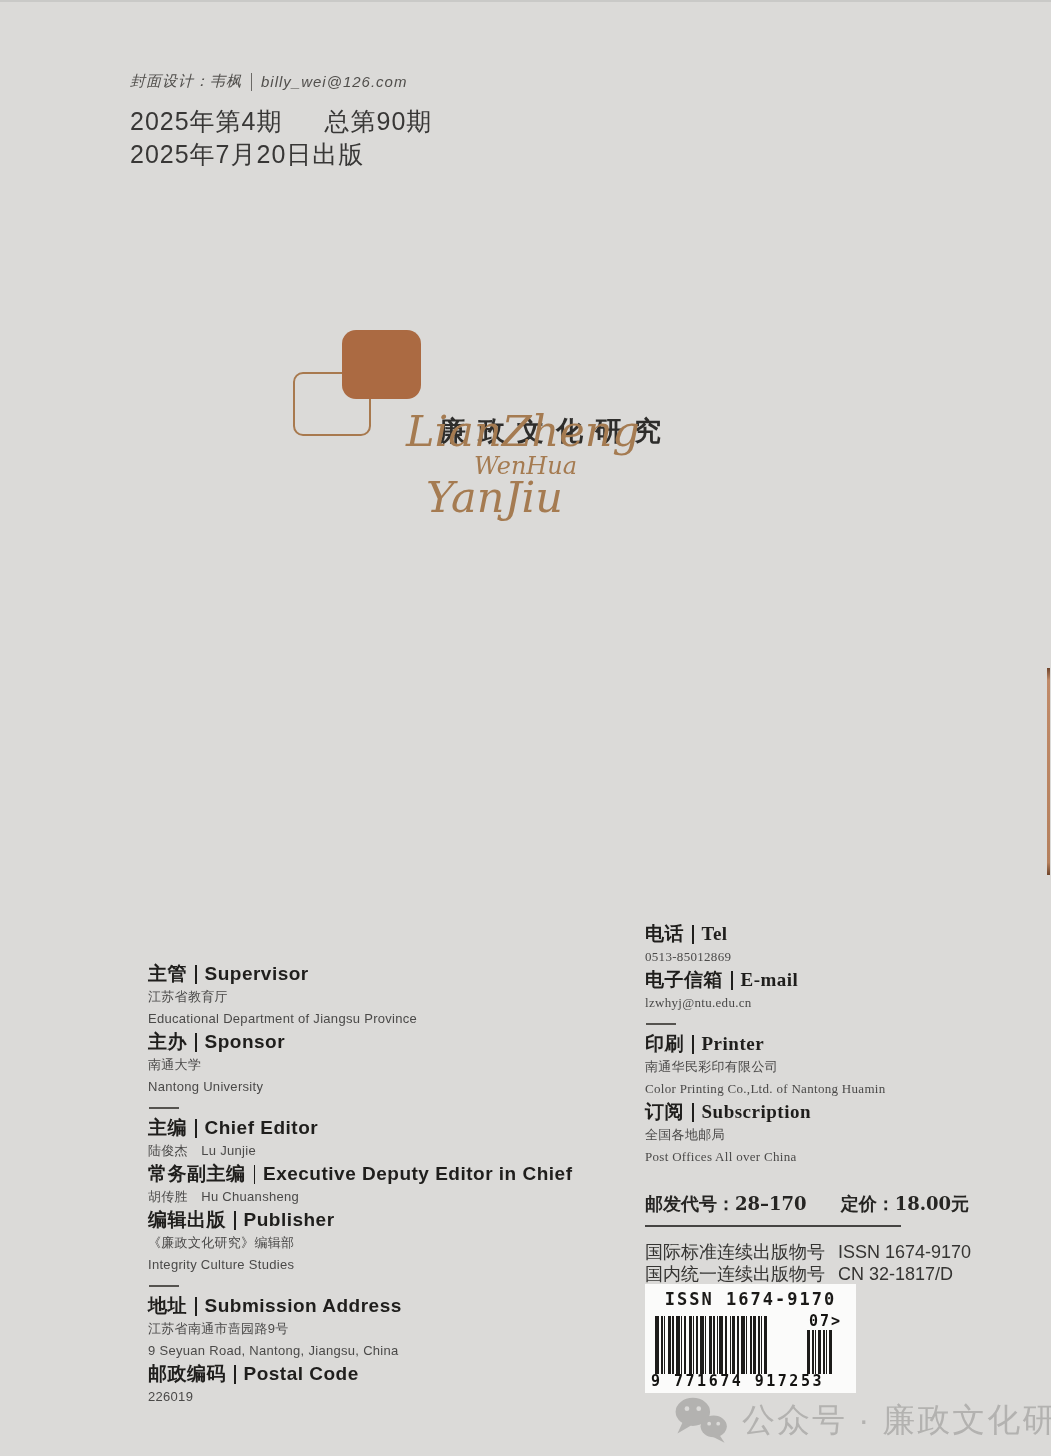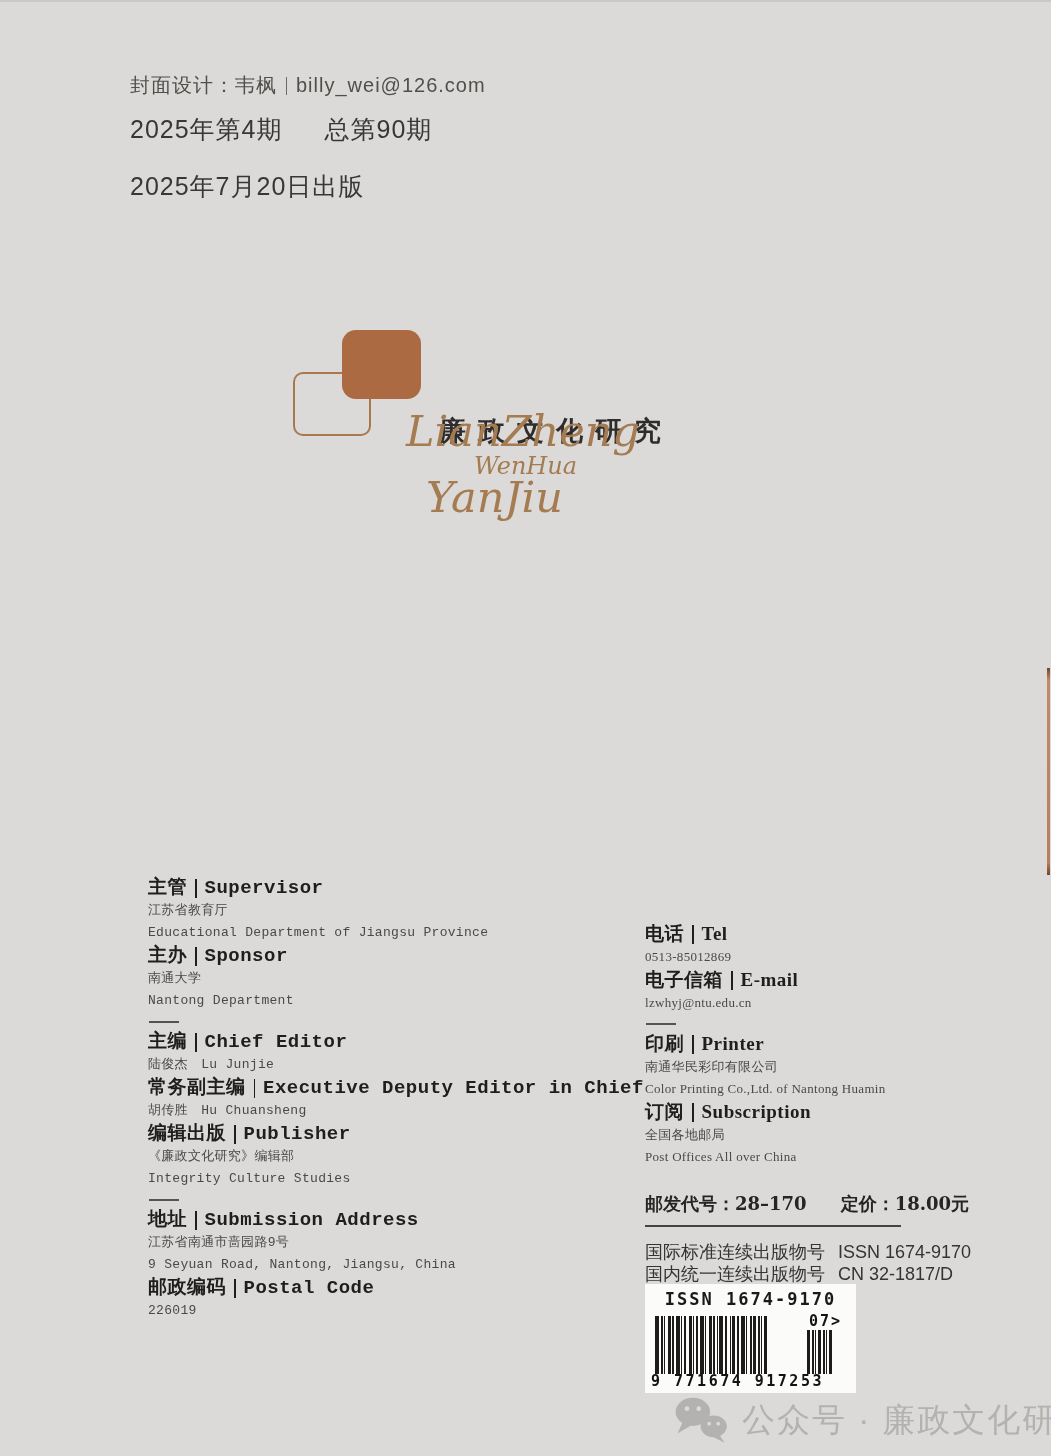--- a/index.html
+++ b/index.html
@@ -7,39 +7,39 @@
     position:relative;
     width:1051px;height:1456px;
     background:#dbdad8;
     overflow:hidden;
     font-family:"Liberation Sans","DejaVu Sans",sans-serif;
   }
   .top-edge{position:absolute;left:0;top:0;width:100%;height:2px;background:#c9c9c7;}
 
   
   .hdr{position:absolute;left:130px;top:72px;color:#3c3b39;}
-  .hdr .cover-line{font-size:20px;color:#514f4c;letter-spacing:1px;display:flex;align-items:center;}
+  .hdr .cover-line{font-size:15px;color:#514f4c;letter-spacing:1px;display:flex;align-items:center;font-style:italic;}
   .hdr .cover-line .pipe{display:inline-block;width:1px;height:18px;background:#6b6966;margin:0 9px;}
   .hdr .issue-line{margin-top:14px;font-size:25px;font-weight:500;letter-spacing:1px;color:#383736;}
   .hdr .issue-line .sp{display:inline-block;width:42px;}
-  .hdr .date-line{margin-top:24px;font-size:25px;font-weight:500;letter-spacing:1px;color:#383736;}
+  .hdr .date-line{margin-top:0;font-size:25px;font-weight:500;letter-spacing:1px;color:#383736;}
 
   
   .logo{position:absolute;left:293px;top:330px;width:420px;height:200px;}
   .sq-outline{position:absolute;left:0;top:42px;width:74px;height:60px;border:2px solid #a8794e;border-radius:10px;z-index:1;}
   .sq-fill{position:absolute;left:49px;top:0;width:79px;height:69px;background:#ab6a42;border-radius:14px;z-index:2;}
   .logo-title{position:absolute;left:146px;top:47px;font-size:27px;font-weight:bold;letter-spacing:12px;color:#2e2d2b;white-space:nowrap;margin-top:36px;}
   .pinyin{position:absolute;font-family:"DejaVu Serif","Liberation Serif",serif;font-style:italic;color:#a57b51;line-height:1;white-space:nowrap;}
   .p1{left:113px;top:80px;font-size:43px;}
   .p2{left:181px;top:124px;font-size:24px;}
   .p3{left:133px;top:146px;font-size:43px;}
 
   
   .col{position:absolute;color:#4a4948;}
-  .col-left{left:148px;top:876px;width:500px;font-family:Liberation Mono, monospace;}
+  .col-left{left:148px;top:962px;width:500px;}
   .col-right{left:645px;top:922px;width:390px;font-family:Liberation Serif, serif;}
   .sec-h{display:flex;align-items:center;font-size:19px;font-weight:bold;color:#1f1e1c;line-height:24px;letter-spacing:0.5px;}
   .sec-h .pipe{display:inline-block;width:1.5px;height:19px;background:#1f1e1c;margin:0 8px;}
   .line{font-size:13px;line-height:22px;color:#4a4948;letter-spacing:0.3px;}
   .divider{width:30px;height:2px;background:#55534f;margin:9px 0 7px 1px;}
 
   
   .price-block{position:absolute;left:645px;top:1192px;width:256px;}
   .price-line{font-family:"DejaVu Serif","Liberation Serif",serif;font-weight:bold;font-size:18px;color:#262523;padding-bottom:9px;border-bottom:2px solid #454442;white-space:nowrap;}
   .price-line .gap{display:inline-block;width:34px;}
@@ -103,21 +103,21 @@
       <div class="line">江苏省教育厅</div>
       <div class="line">Educational Department of Jiangsu Province</div>
     </div>
     <div>
       <div class="sec-h">
           <span>主办</span>
           <span class="pipe"></span>
           <span>Sponsor</span>
         </div>
       <div class="line">南通大学</div>
-      <div class="line">Nantong Department</div>
+      <div class="line">Nantong University</div>
     </div>
     <div class="divider"></div>
     <div>
       <div class="sec-h">
           <span>主编</span>
           <span class="pipe"></span>
           <span>Chief Editor</span>
         </div>
       <div class="line">陆俊杰　Lu Junjie</div>
     </div>

